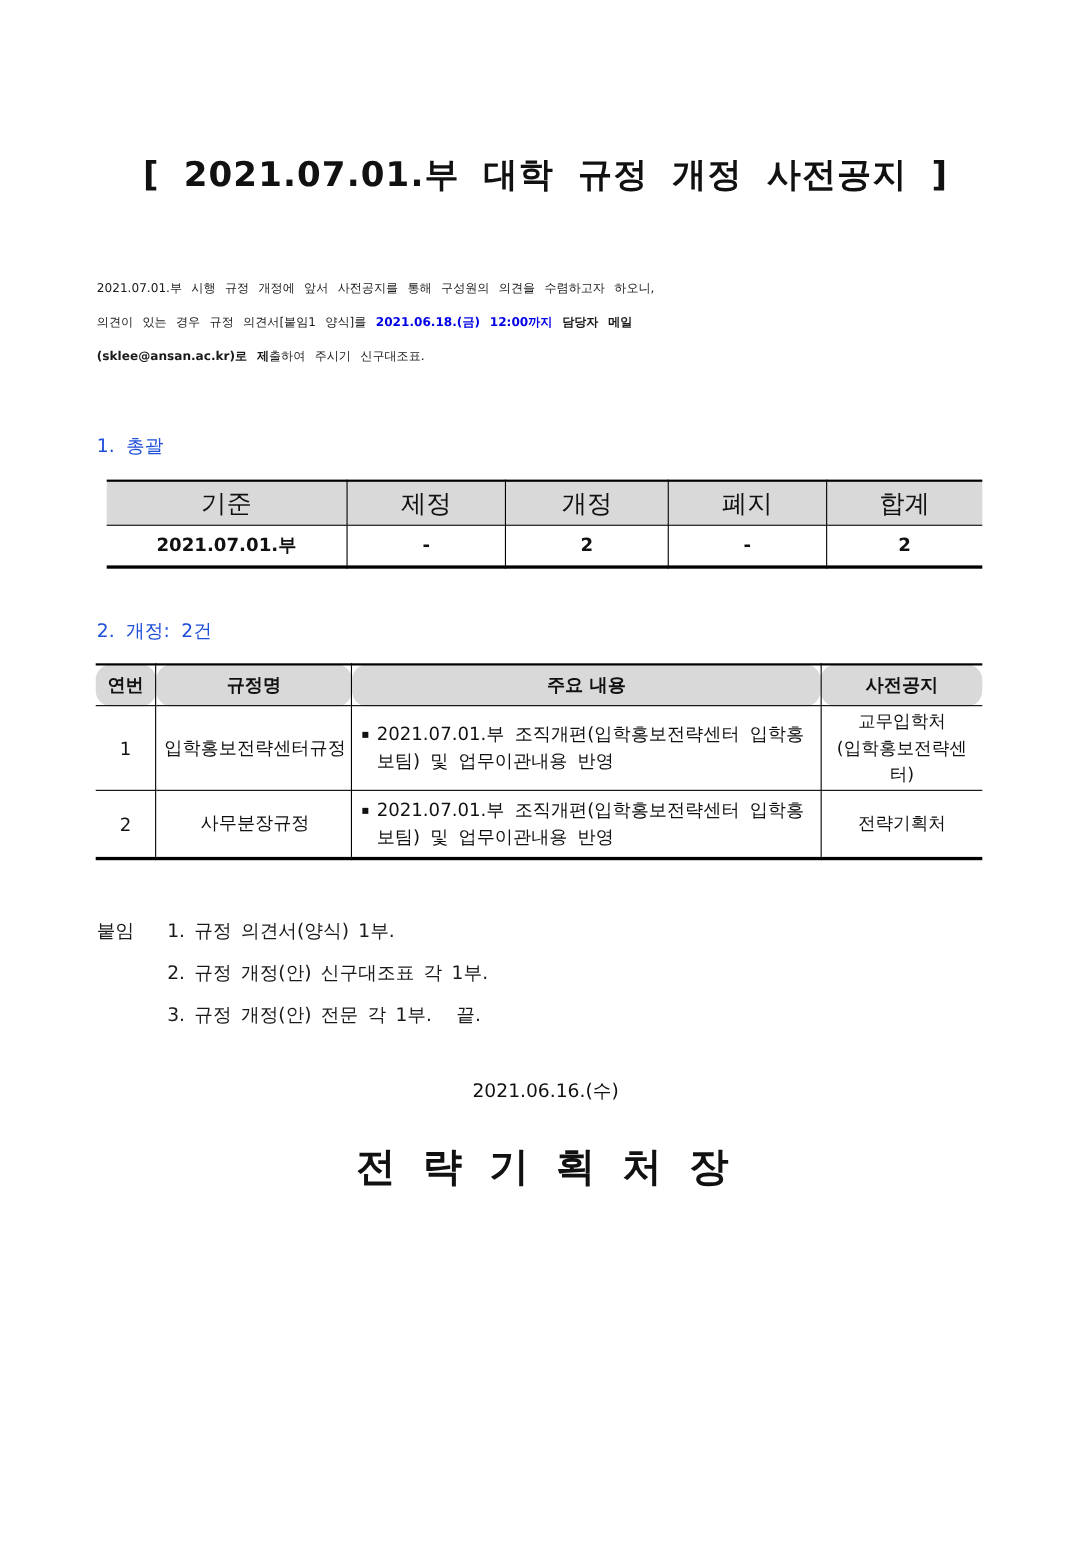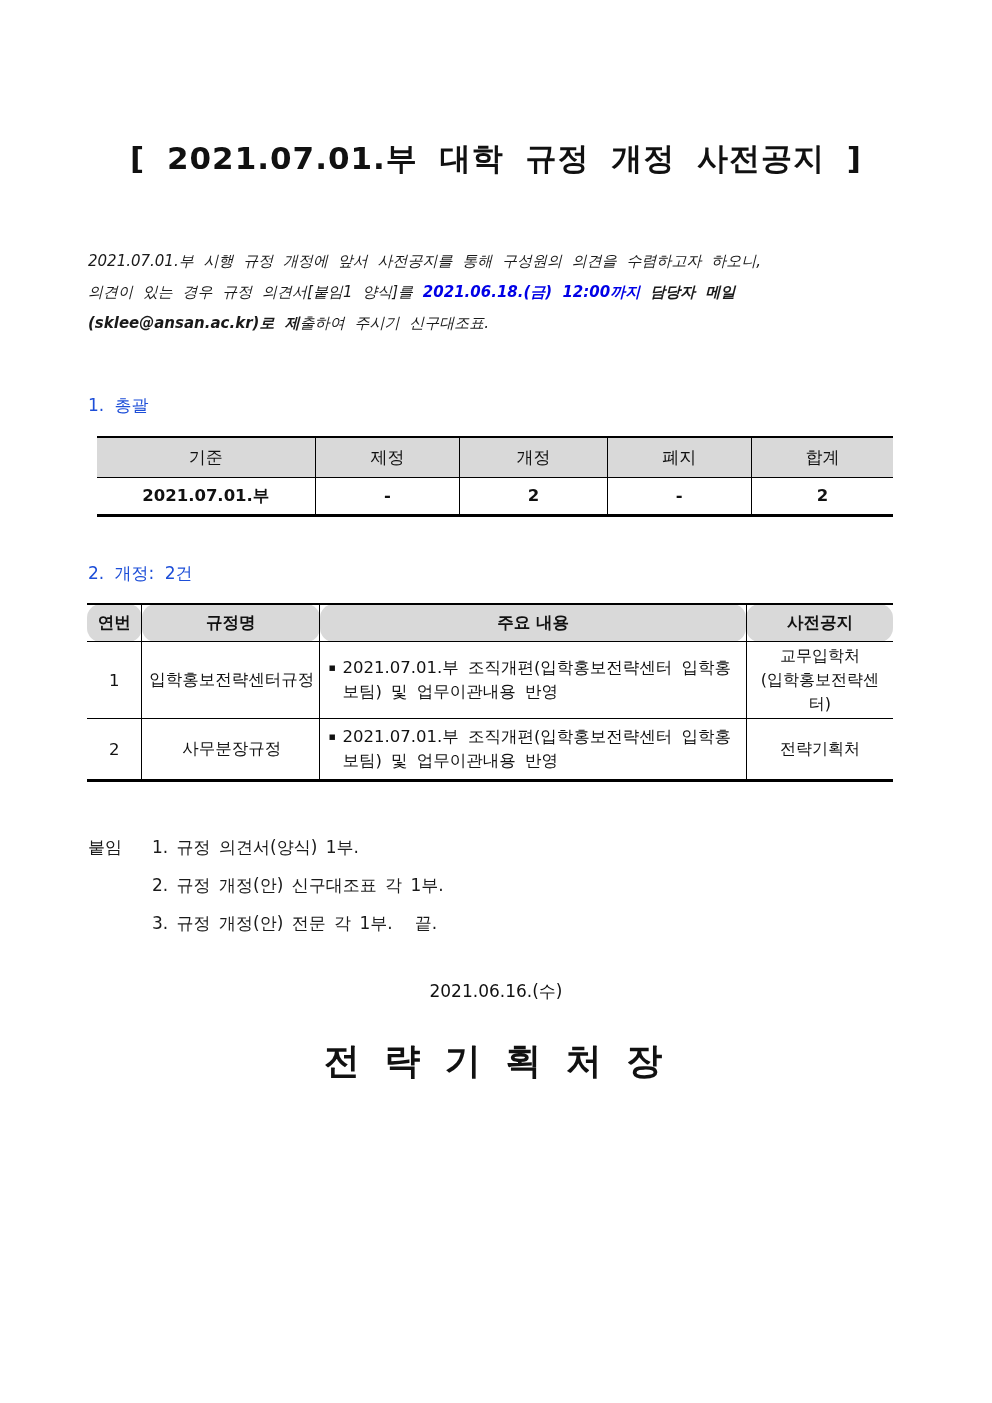--- a/index.html
+++ b/index.html
@@ -24,24 +24,23 @@
     font-size: 31px;
     font-weight: bold;
     letter-spacing: 1px;
     word-spacing: 10px;
     color: #111111;
   }
 
   
   .intro {
     margin: 66px 80px 0 88px;
-    font-size: 15px;
+    font-size: 11px;
     line-height: 31px;
     word-spacing: 5px;
-    font-style: italic;
   }
   .intro .line { white-space: pre-wrap; }
   .seg-bold { font-weight: bold; }
   .seg-blue-bold { font-weight: bold; color: var(--highlight_blue, #0000e6); }
 
   
   .section-heading {
     margin-left: 88px;
     font-size: 17px;
     word-spacing: 5px;
@@ -72,21 +71,21 @@
   th, td {
     border: 1px solid var(--border_black, #000);
     text-align: center;
     vertical-align: middle;
     padding: 2px 4px;
     font-weight: normal;
   }
   th:first-child, td:first-child { border-left: none; }
   th:last-child, td:last-child { border-right: none; }
   thead th { background: var(--table_header_bg, #d9d9d9); }
-  .table1 thead th { height: 40px; font-size: 17px; }
+  .table1 thead th { height: 40px; font-size: 23px; }
   .table1 tbody td { height: 38px; font-weight: bold; }
   .table2 thead th { height: 38px; font-weight: bold; border-radius: 14px; }
   .table2 tbody td { height: 61px; }
   .cell-name { text-align: center; padding-left: 6px; }
   .cell-content {
     text-align: left;
     padding: 6px 8px 6px 8px;
     word-spacing: 4px;
     line-height: 24px;
   }

